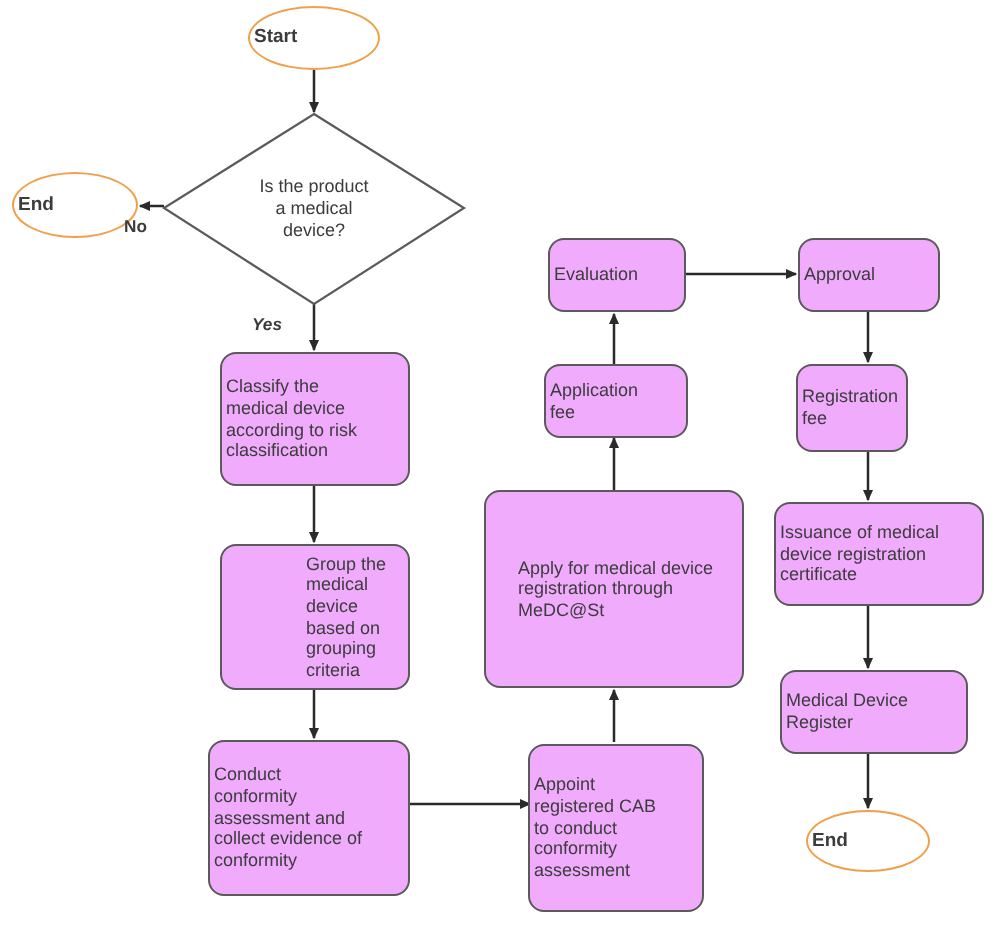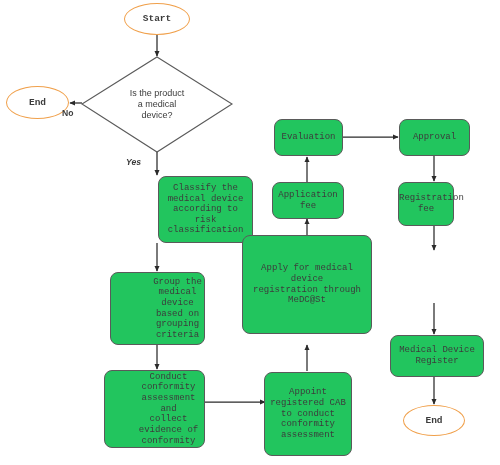--- a/index.html
+++ b/index.html
@@ -24,44 +24,42 @@
     top: 0;
     width: 500px;
     height: 465px;
   }
   .node {
     position: absolute;
     box-sizing: border-box;
     display: flex;
     align-items: center;
     justify-content: center;
-    text-align: center;
     color: #3c3c3c;
     line-height: 1.18;
     z-index: 2;
-    font-family: Liberation Mono, monospace;
   }
   .node .txt {
     display: block;
     width: 100%;
     padding: 0 2px;
     white-space: pre-line;
   }
   .terminator {
     border: 1.6px solid #f0a04b;
     border-radius: 50%;
     background: #ffffff;
     font-size: 9.5px;
     font-weight: bold;
     color: #3c3c3c;
   }
   .process {
     border: 1.1px solid #5a5a5a;
     border-radius: 8px;
-    background: #22c55e;
+    background: #f0abfc;
     font-size: 9px;
   }
   .decision-wrap {
     position: absolute;
     z-index: 2;
     display: flex;
     align-items: center;
     justify-content: center;
   }
   .decision-label {
@@ -147,51 +145,51 @@
 
   <div class="decision-wrap" style="left:82px; top:57px; width:150px; height:95px;justify-content:center;">
     <span class="decision-label">Is the product
 a medical
 device?</span>
   </div>
 
   <div class="edge-label" style="left:62px; top:108px;">No</div>
   <div class="edge-label" style="left:126px; top:157px;font-style:italic;">Yes</div>
 
-  <div class="node process" style="left:110px; top:176px; width:95px; height:67px;margin-left:48px;">
+  <div class="node process" style="left:110px; top:176px; width:95px; height:67px;">
     <span class="txt">Classify the
 medical device
 according to risk
 classification</span>
   </div>
 
   <div class="node process" style="left:110px; top:272px; width:95px; height:73px;padding-left:40px;">
     <span class="txt">Group the
 medical device
 based on
 grouping criteria</span>
   </div>
 
-  <div class="node process" style="left:104px; top:370px; width:101px; height:78px;padding-left:28px;">
+  <div class="node process" style="left:104px; top:370px; width:101px; height:78px;">
     <span class="txt">Conduct
 conformity
 assessment and
 collect evidence of
 conformity</span>
   </div>
 
   <div class="node process" style="left:264px; top:372px; width:88px; height:84px;">
     <span class="txt">Appoint
 registered CAB
 to conduct
 conformity
 assessment</span>
   </div>
 
-  <div class="node process" style="left:242px; top:235px; width:130px; height:99px; flex-direction:column;">
+  <div class="node process" style="left:242px; top:245px; width:130px; height:99px; flex-direction:column;padding-left:16px;">
     <span class="txt">Apply for medical device
 registration through
 MeDC@St</span>
   </div>
 
   <div class="node process" style="left:272px; top:182px; width:72px; height:37px;">
     <span class="txt">Application
 fee</span>
   </div>
 
@@ -201,19 +199,24 @@
 
   <div class="node process" style="left:399px; top:119px; width:71px; height:37px;">
     <span class="txt">Approval</span>
   </div>
 
   <div class="node process" style="left:398px; top:182px; width:56px; height:44px;">
     <span class="txt">Registration
 fee</span>
   </div>
 
+  <div class="node process" style="left:387px; top:251px; width:105px; height:52px;">
+    <span class="txt">Issuance of medical
+device registration
+certificate</span>
+  </div>
 
   <div class="node process" style="left:390px; top:335px; width:94px; height:42px;">
     <span class="txt">Medical Device
 Register</span>
   </div>
 
 </div>
 
 </body></html>

